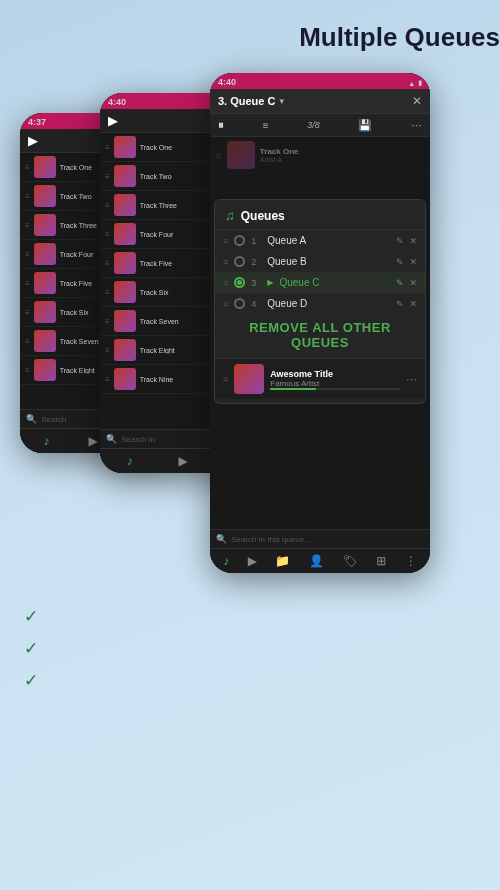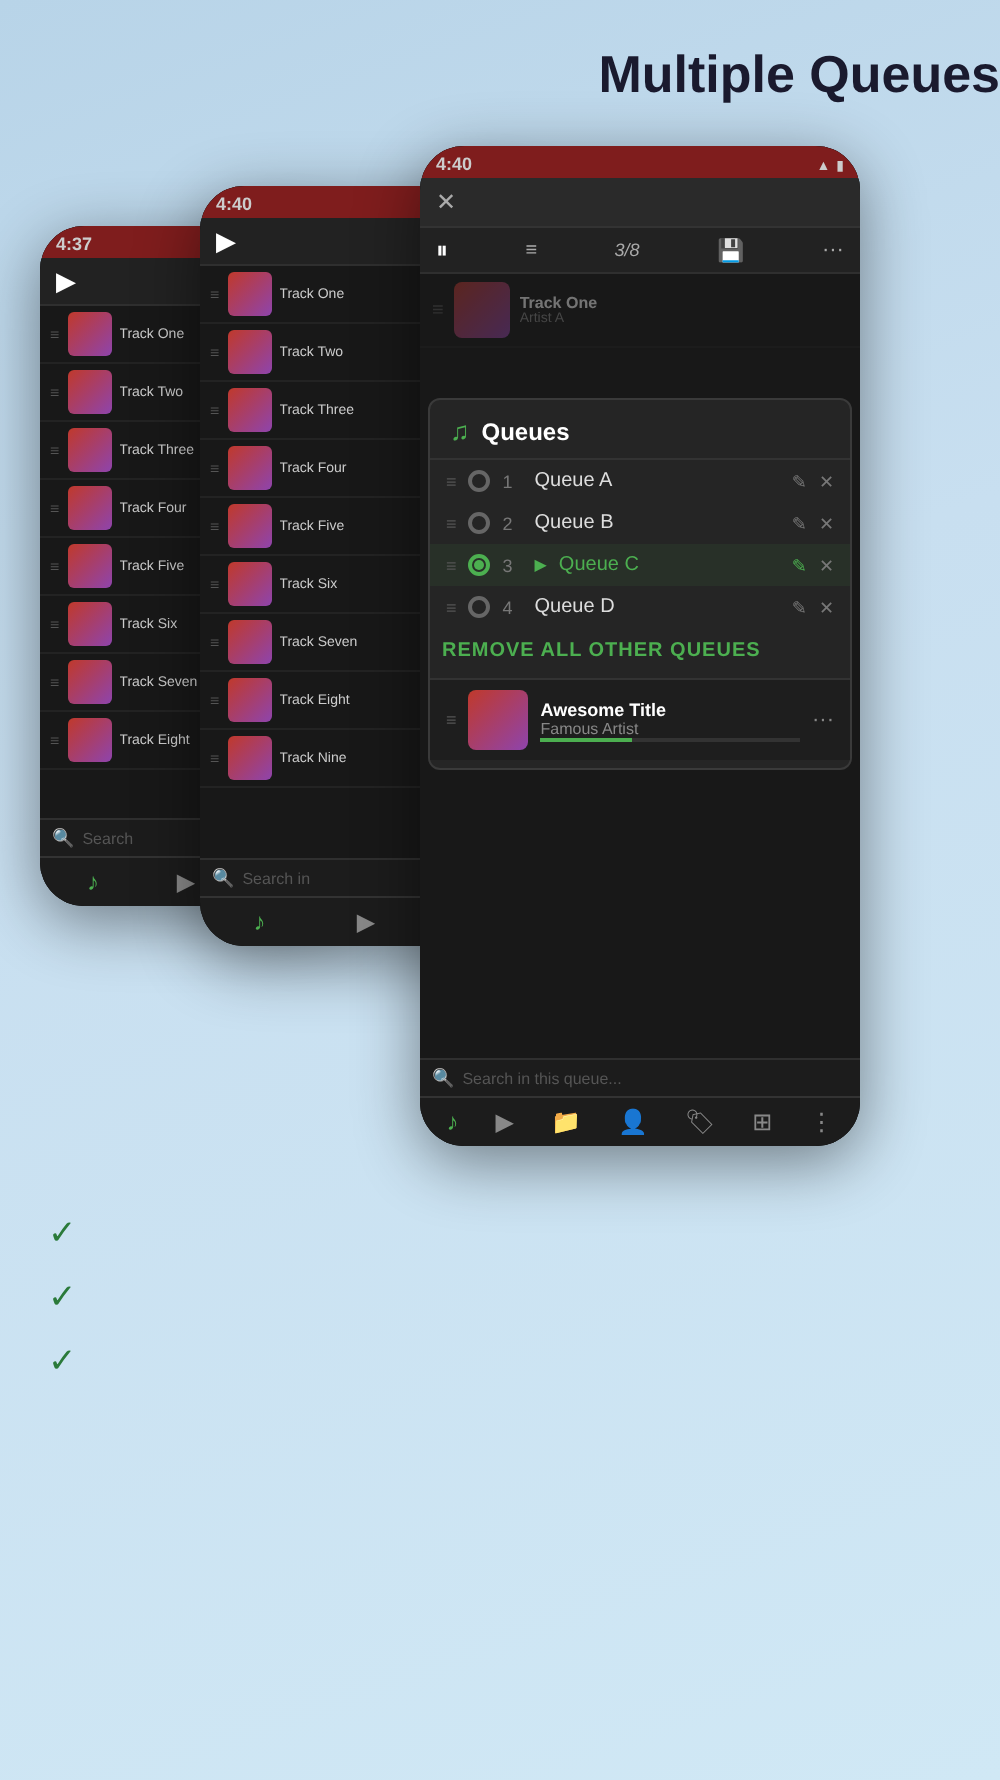--- a/index.html
+++ b/index.html
@@ -74,21 +74,21 @@
       display: flex;
       flex-direction: column;
     }
 
     
     .status-bar {
       display: flex;
       justify-content: space-between;
       align-items: flex-end;
       padding: 4px 8px 2px;
-      background: #7f1d1d;
+      background: #be185d;
       font-size: 9px;
       color: #ccc;
     }
     .status-bar .time { font-weight: 600; font-size: 9px; }
     .status-icons { display: flex; gap: 3px; align-items: center; }
 
     
     .queue-header {
       background: #2a2a2a;
       display: flex;
@@ -231,23 +231,23 @@
       background: #4caf50;
       border-radius: 50%;
     }
     .queue-num { color: #777; font-size: 9px; width: 10px; }
     .queue-play-icon { color: #4caf50; font-size: 8px; }
     .queue-item-name { color: #ddd; font-size: 10px; flex: 1; }
     .queue-edit { color: #777; font-size: 9px; }
     .queue-delete { color: #777; font-size: 9px; }
     .remove-all-btn {
       color: #4caf50;
-      font-size: 10px;
+      font-size: 13px;
       font-weight: 700;
-      text-align: left;
+      text-align: center;
       padding: 6px;
       letter-spacing: 0.5px;
     }
     
     .now-playing-strip {
       display: flex;
       align-items: center;
       padding: 5px 8px;
       background: #1e1e1e;
       margin-top: 2px;
@@ -475,20 +475,24 @@
 
       <div class="status-bar">
         <span class="time">4:40</span>
         <div class="status-icons">
           <span style="font-size:7px;">▲</span>
           <span style="font-size:7px;">▮</span>
         </div>
       </div>
 
       <div class="queue-header">
+        <div class="queue-title-row">
+          <span class="queue-name">3. Queue C</span>
+          <span class="chevron-icon">▾</span>
+        </div>
         <span class="close-btn">✕</span>
       </div>
 
       <div class="playback-bar">
         <span class="play-btn" style="font-size:12px;">⏸</span>
         <span class="save-icon" style="font-size:10px;">≡</span>
         <span class="track-count">3/8</span>
         <span class="save-icon">💾</span>
         <span class="more-icon">···</span>
       </div>

